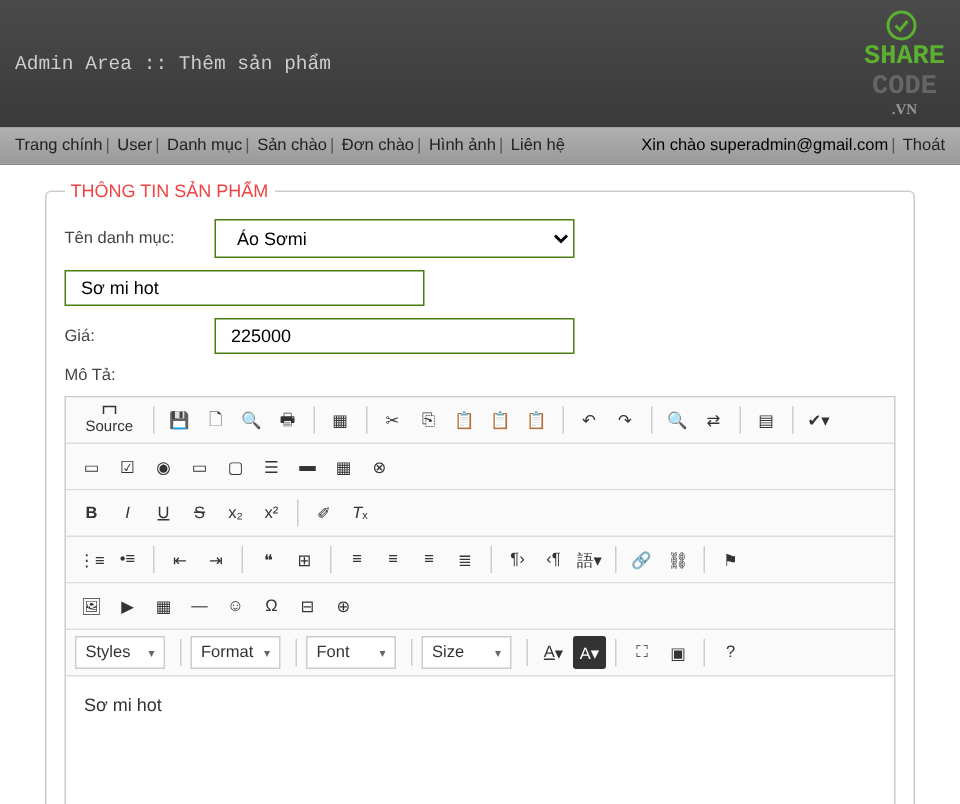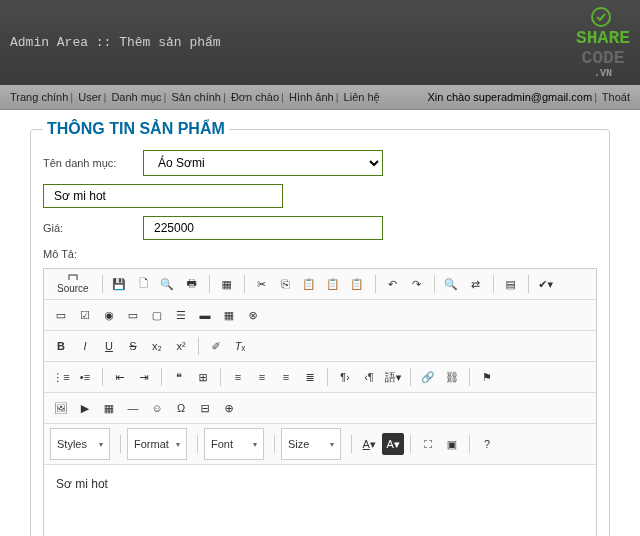--- a/index.html
+++ b/index.html
@@ -2,38 +2,38 @@
 <html><head>
 <meta charset="utf-8">
 <style>
 * { box-sizing: border-box; margin: 0; padding: 0; }
 body { font-family: Arial, sans-serif; font-size: 12px; background: #f0f0f0; width: 640px; }
 .header { background: linear-gradient(#4a4a4a, #3a3a3a); color: #ccc; padding: 6px 10px; font-family: 'Courier New', monospace; font-size: 13px; display: flex; justify-content: space-between; align-items: center; }
 .logo { display: flex; align-items: center; font-weight: bold; font-size: 18px; flex-direction: column; }
 .logo svg { margin-right: 4px; }
 .logo-share { color: #5cb030; }
 .logo-code { color: #666; }
-.logo-vn { color: #999; font-size: 10px; }
+.logo-vn { color: #999; font-size: 10px; font-family: Liberation Serif, serif; }
 .navbar { background: linear-gradient(#b0b0b0, #9a9a9a); padding: 6px 10px; display: flex; justify-content: space-between; border-bottom: 1px solid #888; font-size: 11px; }
 .navbar a { color: #222; text-decoration: none; text-align: right; }
 .navbar .sep { color: #555; margin: 0 2px; }
 .content { padding: 10px 30px; background: #fff; }
 fieldset { border: 1px solid #ccc; border-radius: 4px; padding: 12px; }
-legend { color: #0369a1; font-weight: bold; font-size: 16px; padding: 0 4px; }
+legend { color: #ef4444; font-weight: normal; font-size: 12px; padding: 0 4px; }
 .form-row { display: flex; align-items: center; margin-bottom: 8px; }
 .form-label { width: 100px; color: #444; font-size: 11px; }
 .form-row select, .form-row input { border: 1px solid #4d7c0f; padding: 4px 10px; font-size: 12px; }
 .form-row select { width: 240px; height: 26px; background: #fff; }
 .form-row input { width: 240px; height: 24px; }
 .editor { border: 1px solid #ccc; margin-top: 8px; background: #fff; }
 .toolbar-row { display: flex; flex-wrap: wrap; align-items: center; padding: 4px 6px; border-bottom: 1px solid #ddd; background: #fafafa; gap: 2px; }
 .tb-btn { width: 22px; height: 22px; display: inline-flex; align-items: center; justify-content: center; cursor: pointer; border: 1px solid transparent; border-radius: 2px; color: #333; font-size: 11px; }
 .tb-sep { width: 1px; height: 18px; background: #ccc; margin: 0 4px; }
 .tb-source { width: auto; padding: 0 6px; gap: 3px; font-size: 10px; flex-direction: column; }
-.tb-dropdown { display: inline-flex; align-items: center; border: 1px solid #ccc; background: #fff; padding: 2px 6px; font-size: 11px; color: #333; min-width: 60px; height: 32px; margin-right: 4px; }
+.tb-dropdown { display: inline-flex; align-items: center; border: 1px solid #ccc; background: #fff; padding: 2px 6px; font-size: 11px; color: #333; min-width: 60px; height: 22px; margin-right: 4px; }
 .tb-dropdown .arrow { margin-left: auto; font-size: 8px; color: #666; }
 .editor-body { min-height: 140px; padding: 12px; font-size: 12px; color: #333; }
 .bold { font-weight: bold; }
 .italic { font-style: italic; }
 .underline { text-decoration: underline; }
 .strike { text-decoration: line-through; }
 </style>
 </head>
 <body>
 
@@ -48,21 +48,21 @@
       <span class="logo-code">CODE</span>
       <span class="logo-vn">.VN</span>
   </span>
 </div>
 
 <div class="navbar">
   <div>
     <a>Trang chính</a><span class="sep">|</span>
     <a>User</a><span class="sep">|</span>
     <a>Danh mục</a><span class="sep">|</span>
-    <a>Sản chính</a><span class="sep">|</span>
+    <a>Sản chào</a><span class="sep">|</span>
     <a>Đơn chào</a><span class="sep">|</span>
     <a>Hình ảnh</a><span class="sep">|</span>
     <a>Liên hệ</a>
   </div>
   <div>
     <span>Xin chào superadmin@gmail.com</span><span class="sep">|</span>
     <a>Thoát</a>
   </div>
 </div>
 

